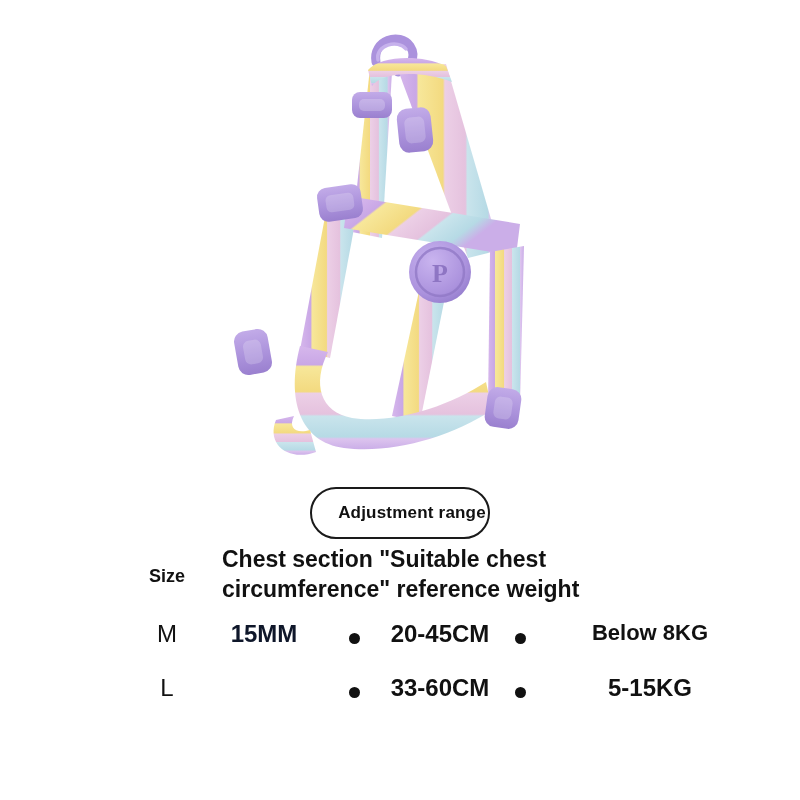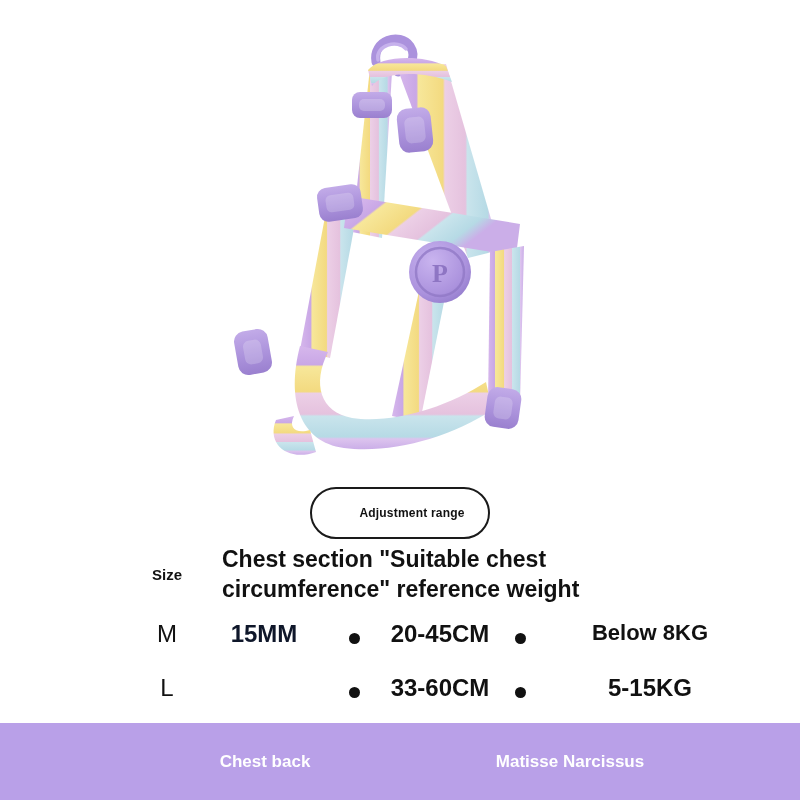--- a/index.html
+++ b/index.html
@@ -37,21 +37,21 @@
     width: 180px;
     height: 52px;
     border: 2px solid #1a1a1a;
     border-radius: 26px;
     background: #ffffff;
     display: flex;
     align-items: center;
     justify-content: center;
   }
   #adjustment-pill span {
-    font-size: 12px;
+    font-size: 17px;
     font-weight: bold;
     color: #111111;
     letter-spacing: 0.2px;
     margin-left: 24px;
   }
 
   
   #spec-table {
     position: absolute;
     left: 0;
@@ -64,21 +64,21 @@
     left: 0; top: 0;
     width: 800px;
     height: 62px;
   }
   .spec-head .size-label {
     position: absolute;
     left: 132px;
     top: 18px;
     width: 70px;
     text-align: center;
-    font-size: 15px;
+    font-size: 18px;
     font-weight: bold;
     color: #111;
   }
   .spec-head .head-desc {
     position: absolute;
     left: 222px;
     top: -4px;
     width: 420px;
     font-size: 23px;
     font-weight: bold;
@@ -322,18 +322,14 @@
     <div class="spec-row" id="row-l">
       <div class="cell-size">L</div>
       <div class="dot dot-1"></div>
       <div class="cell-chest">33-60CM</div>
       <div class="dot dot-2"></div>
       <div class="cell-weight">5-15KG</div>
     </div>
 
   </div>
 
-  <div id="bottom-bar">
-    <div class="bar-item" id="bar-left">Chest back</div>
-    <div class="bar-item" id="bar-right">Matisse Narcissus</div>
-  </div>
 
 </div>
 
 </body></html>

